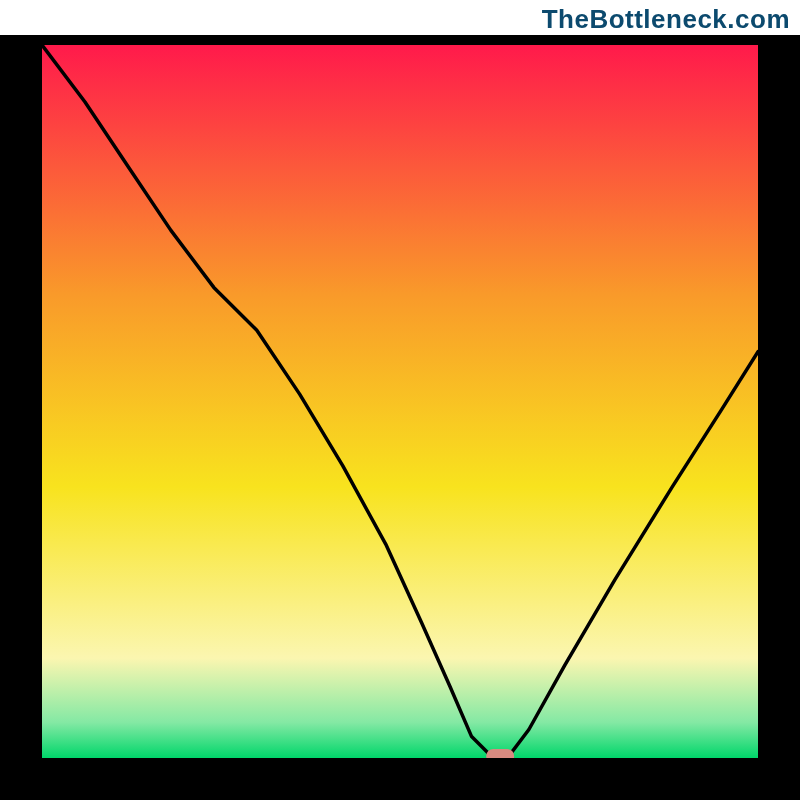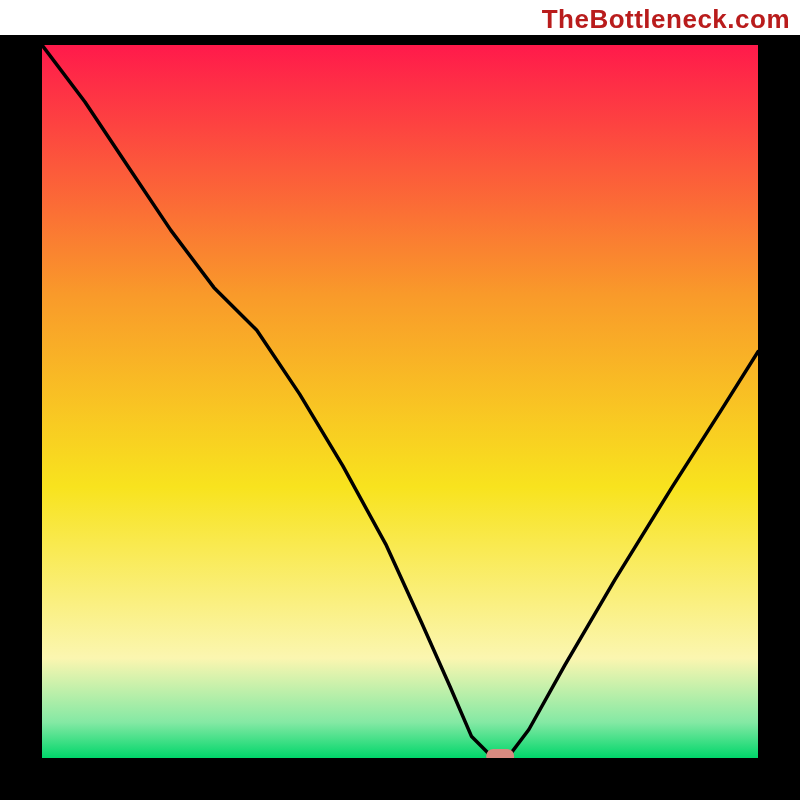--- a/index.html
+++ b/index.html
@@ -15,21 +15,21 @@
     position: relative;
     width: 800px;
     height: 800px;
   }
   .watermark {
     position: absolute;
     top: 4px;
     right: 10px;
     font-size: 26px;
     font-weight: bold;
-    color: #b91c1c;
+    color: #0c4a6e;
     letter-spacing: 0.5px;
     z-index: 10;
   }
   
   .border {
     position: absolute;
     background: #000;
   }
   .border.top    { left: 0;   top: 35px;  width: 800px; height: 10px; }
   .border.left   { left: 0;   top: 35px;  width: 42px;  height: 765px; }

